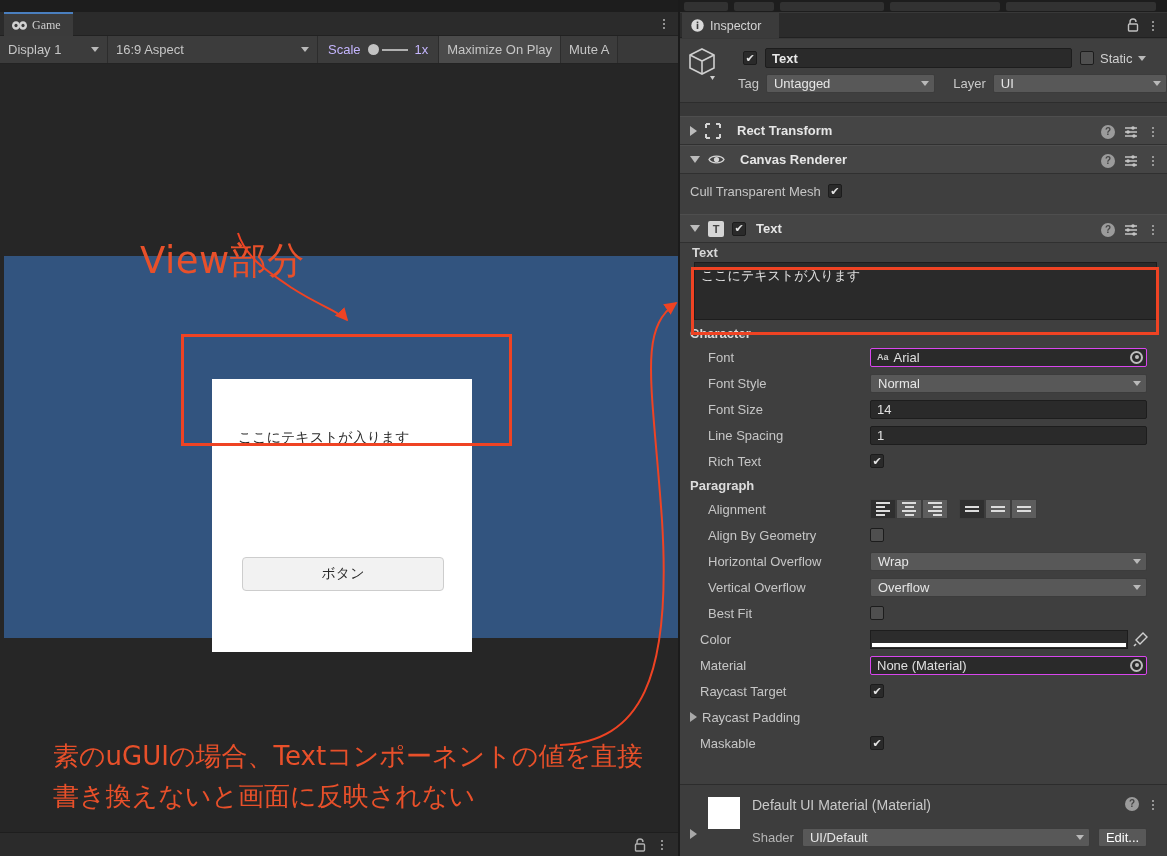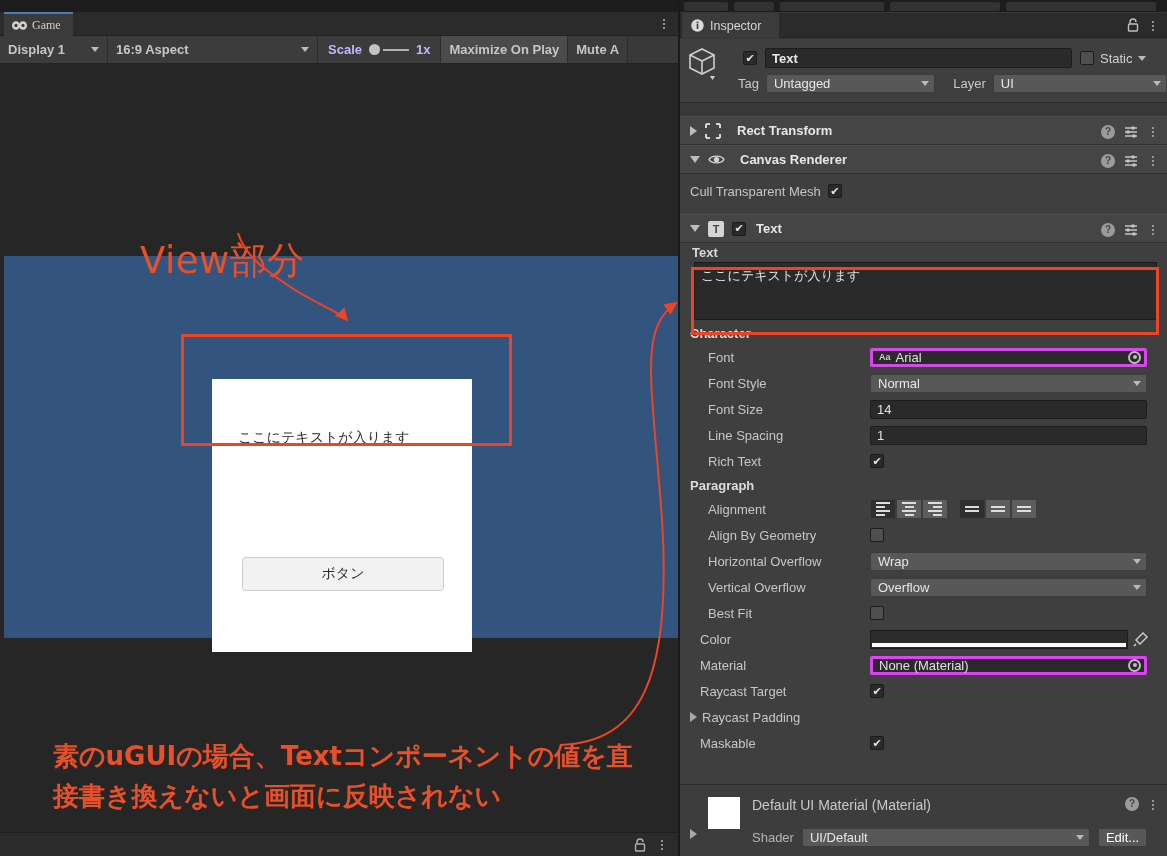--- a/index.html
+++ b/index.html
@@ -33,21 +33,21 @@
   .tab-kebab {
     position: absolute; right: 8px; top: 4px; width: 12px; height: 16px;
     display: flex; flex-direction: column; align-items: center;
     justify-content: center; gap: 2px;
   }
   .tab-kebab i { width: 2px; height: 2px; background: #b4b4b4; border-radius: 50%; display: block; }
 
   .gametoolbar {
     position: absolute; left: 0; top: 36px; width: 678px; height: 28px;
     background: #393939; border-bottom: 1px solid #232323;
-    display: flex; align-items: stretch; font-weight: bold;
+    display: flex; align-items: stretch;
   }
   .tb-btn {
     display: flex; align-items: center; color: #c6c6c6; font-size: 13px;
     padding: 0 8px; border-right: 1px solid #2c2c2c; background: #3c3c3c;
     white-space: nowrap;
   }
   .tb-dropdown { justify-content: space-between; gap: 6px; }
   .caret { width: 0; height: 0; border-left: 4px solid transparent;
            border-right: 4px solid transparent; border-top: 5px solid #b9b9b9; }
   .tb-scale { display: flex; align-items: center; gap: 7px; padding: 0 10px;
@@ -91,21 +91,20 @@
   
   .anno-title {
     position: absolute; left: 140px; top: 172px;
     color: #e8502a; font-size: 37px; letter-spacing: 0.5px;
     font-family: "DejaVu Sans", sans-serif; white-space: nowrap;
   }
   .anno-caption {
     position: absolute; left: 53px; top: 672px; width: 600px;
     color: #e8502a; font-size: 26px; line-height: 1.55;
     font-family: "DejaVu Sans", sans-serif;
-    font-weight: bold;
   }
   .anno-rect-game {
     position: absolute; left: 181px; top: 334px; width: 331px; height: 112px;
     border: 3px solid #ef4323; pointer-events: none;
   }
   svg.overlay { position: absolute; left: 0; top: 0; width: 1167px; height: 856px;
                 pointer-events: none; overflow: visible; }
 
   
   #inspector {
@@ -179,21 +178,21 @@
   .prop-row { display: flex; align-items: center; height: 26px; padding-left: 10px; }
   .prop-lbl { color: #c6c6c6; font-size: 13px; }
   .group-lbl { color: #dcdcdc; font-size: 13px; font-weight: bold;
                padding: 3px 0 3px 10px; }
   .textinput {
     background: #2a2a2a; border: 1px solid #1d1d1d; border-radius: 2px;
     color: #e0e0e0; font-size: 13px; display: flex; align-items: center;
     padding: 0 6px; height: 19px;
   }
   .objfield {
-    background: #2a2a2a; border: 3px solid #d946ef; border-radius: 2px;
+    background: #2a2a2a; border: 1px solid #d946ef; border-radius: 2px;
     color: #e0e0e0; font-size: 13px; display: flex; align-items: center;
     justify-content: space-between; padding: 0 3px 0 6px; height: 19px;
   }
   .donut { width: 13px; height: 13px; border-radius: 50%; border: 2px solid #bdbdbd;
            display: flex; align-items: center; justify-content: center; }
   .donut i { width: 4px; height: 4px; background: #bdbdbd; border-radius: 50%; }
   .align-group { display: flex; }
   .align-btn { width: 26px; height: 20px; background: #5d5d5d; border: 1px solid #3d3d3d;
                display: flex; flex-direction: column; align-items: center;
                justify-content: center; gap: 2px; }

